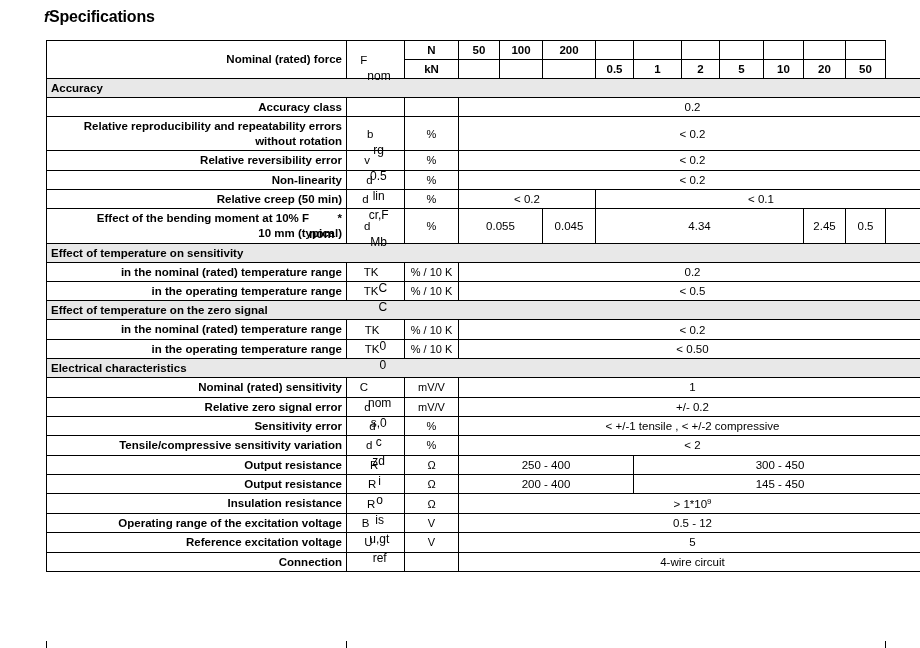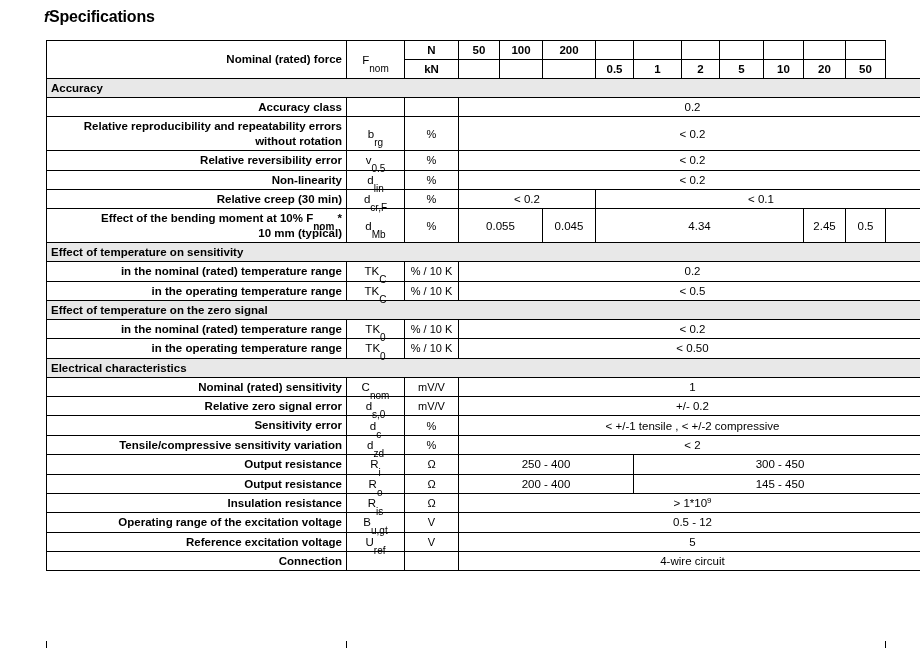--- a/index.html
+++ b/index.html
@@ -86,24 +86,24 @@
     font-weight: bold;
     font-size: 11.5px;
     border-radius: 6px;
   }
   .hdr-unit {
     text-align: center;
     font-weight: bold;
     font-size: 11.5px;
   }
   sub {
-    font-size: 10px;
+    font-size: 12px;
     vertical-align: baseline;
     position: relative;
-    top: 8px;
+    top: 16px;
   }
   sup {
     font-size: 8px;
     vertical-align: baseline;
     position: relative;
     top: -4px;
   }
   .two-line {
     line-height: 1.25;
   }
@@ -212,21 +212,21 @@
       </tr>
 
       <tr>
         <td class="label">Non-linearity</td>
         <td class="sym">d<sub>lin</sub></td>
         <td class="unit">%</td>
         <td class="val" colspan="11">&lt; 0.2</td>
       </tr>
 
       <tr>
-        <td class="label">Relative creep (30 min)</td>
+        <td class="label">Relative creep (50 min)</td>
         <td class="sym">d<sub>cr,F</sub></td>
         <td class="unit">%</td>
         <td class="val" colspan="3">&lt; 0.2</td>
         <td class="val" colspan="8">&lt; 0.1</td>
       </tr>
 
       <tr>
         <td class="label two-line">Effect of the bending moment at 10% F<sub>nom</sub> *<br>10 mm (typical)</td>
         <td class="sym">d<sub>Mb</sub></td>
         <td class="unit">%</td>

